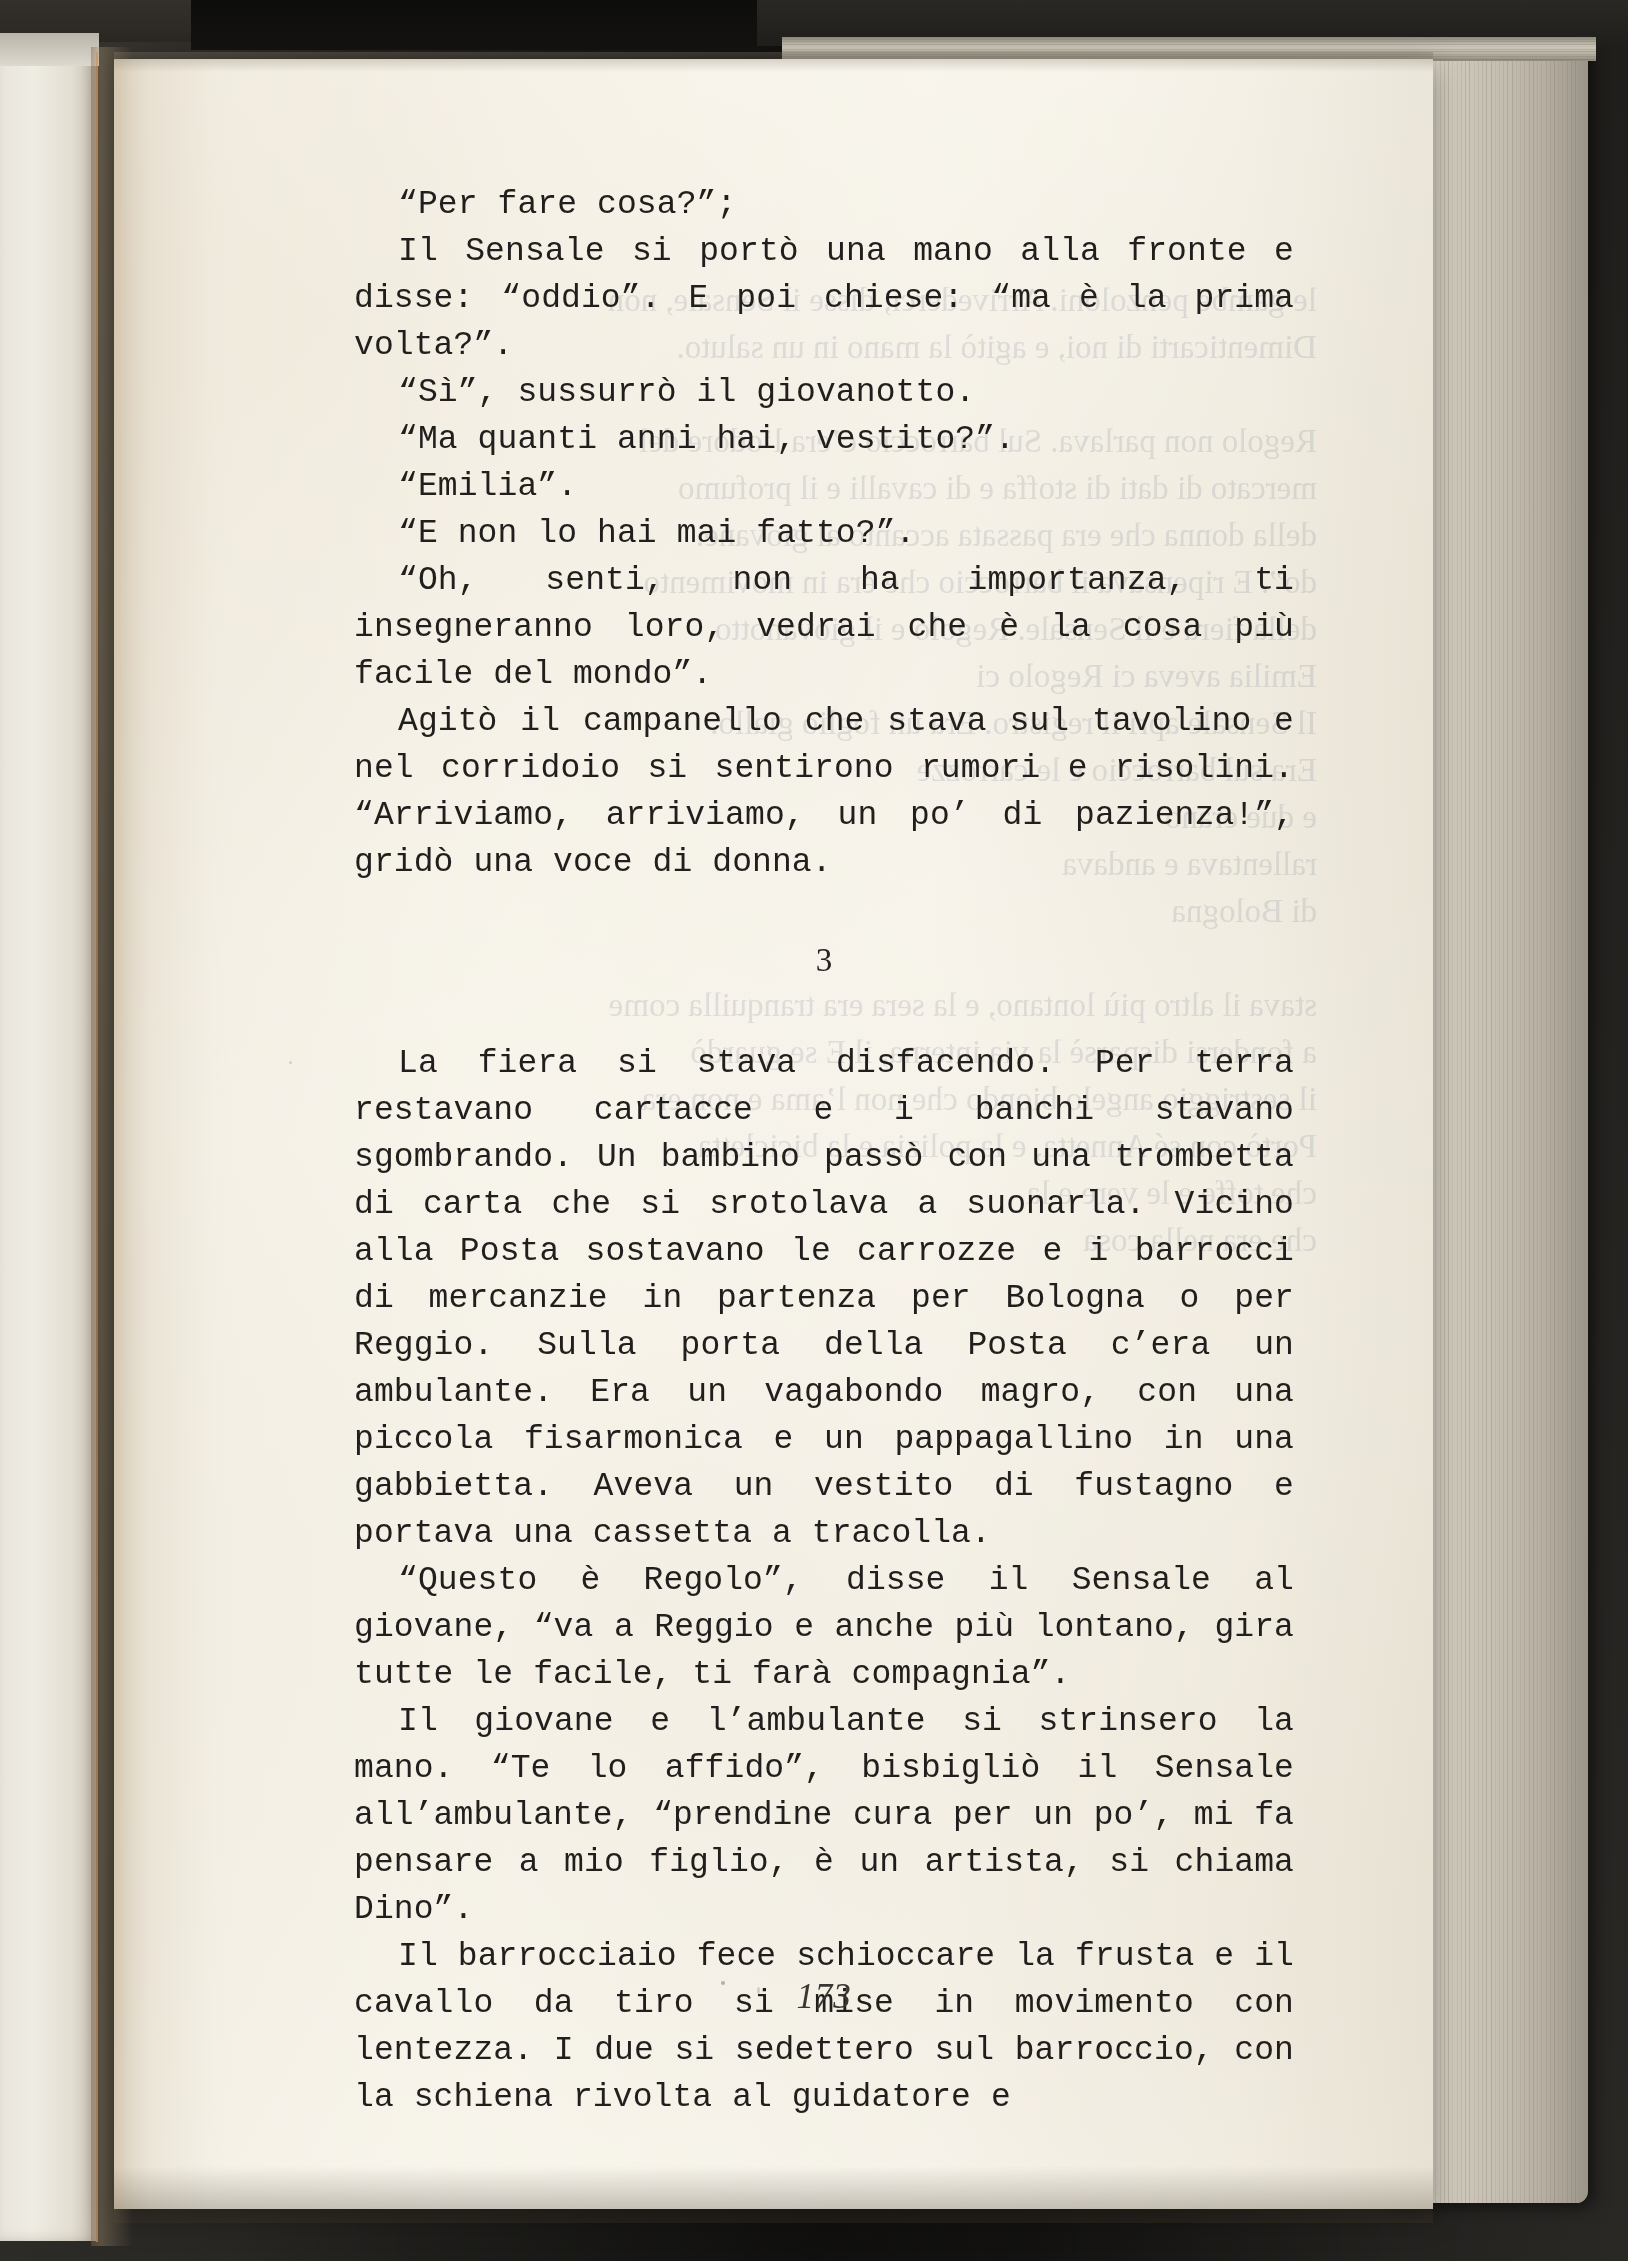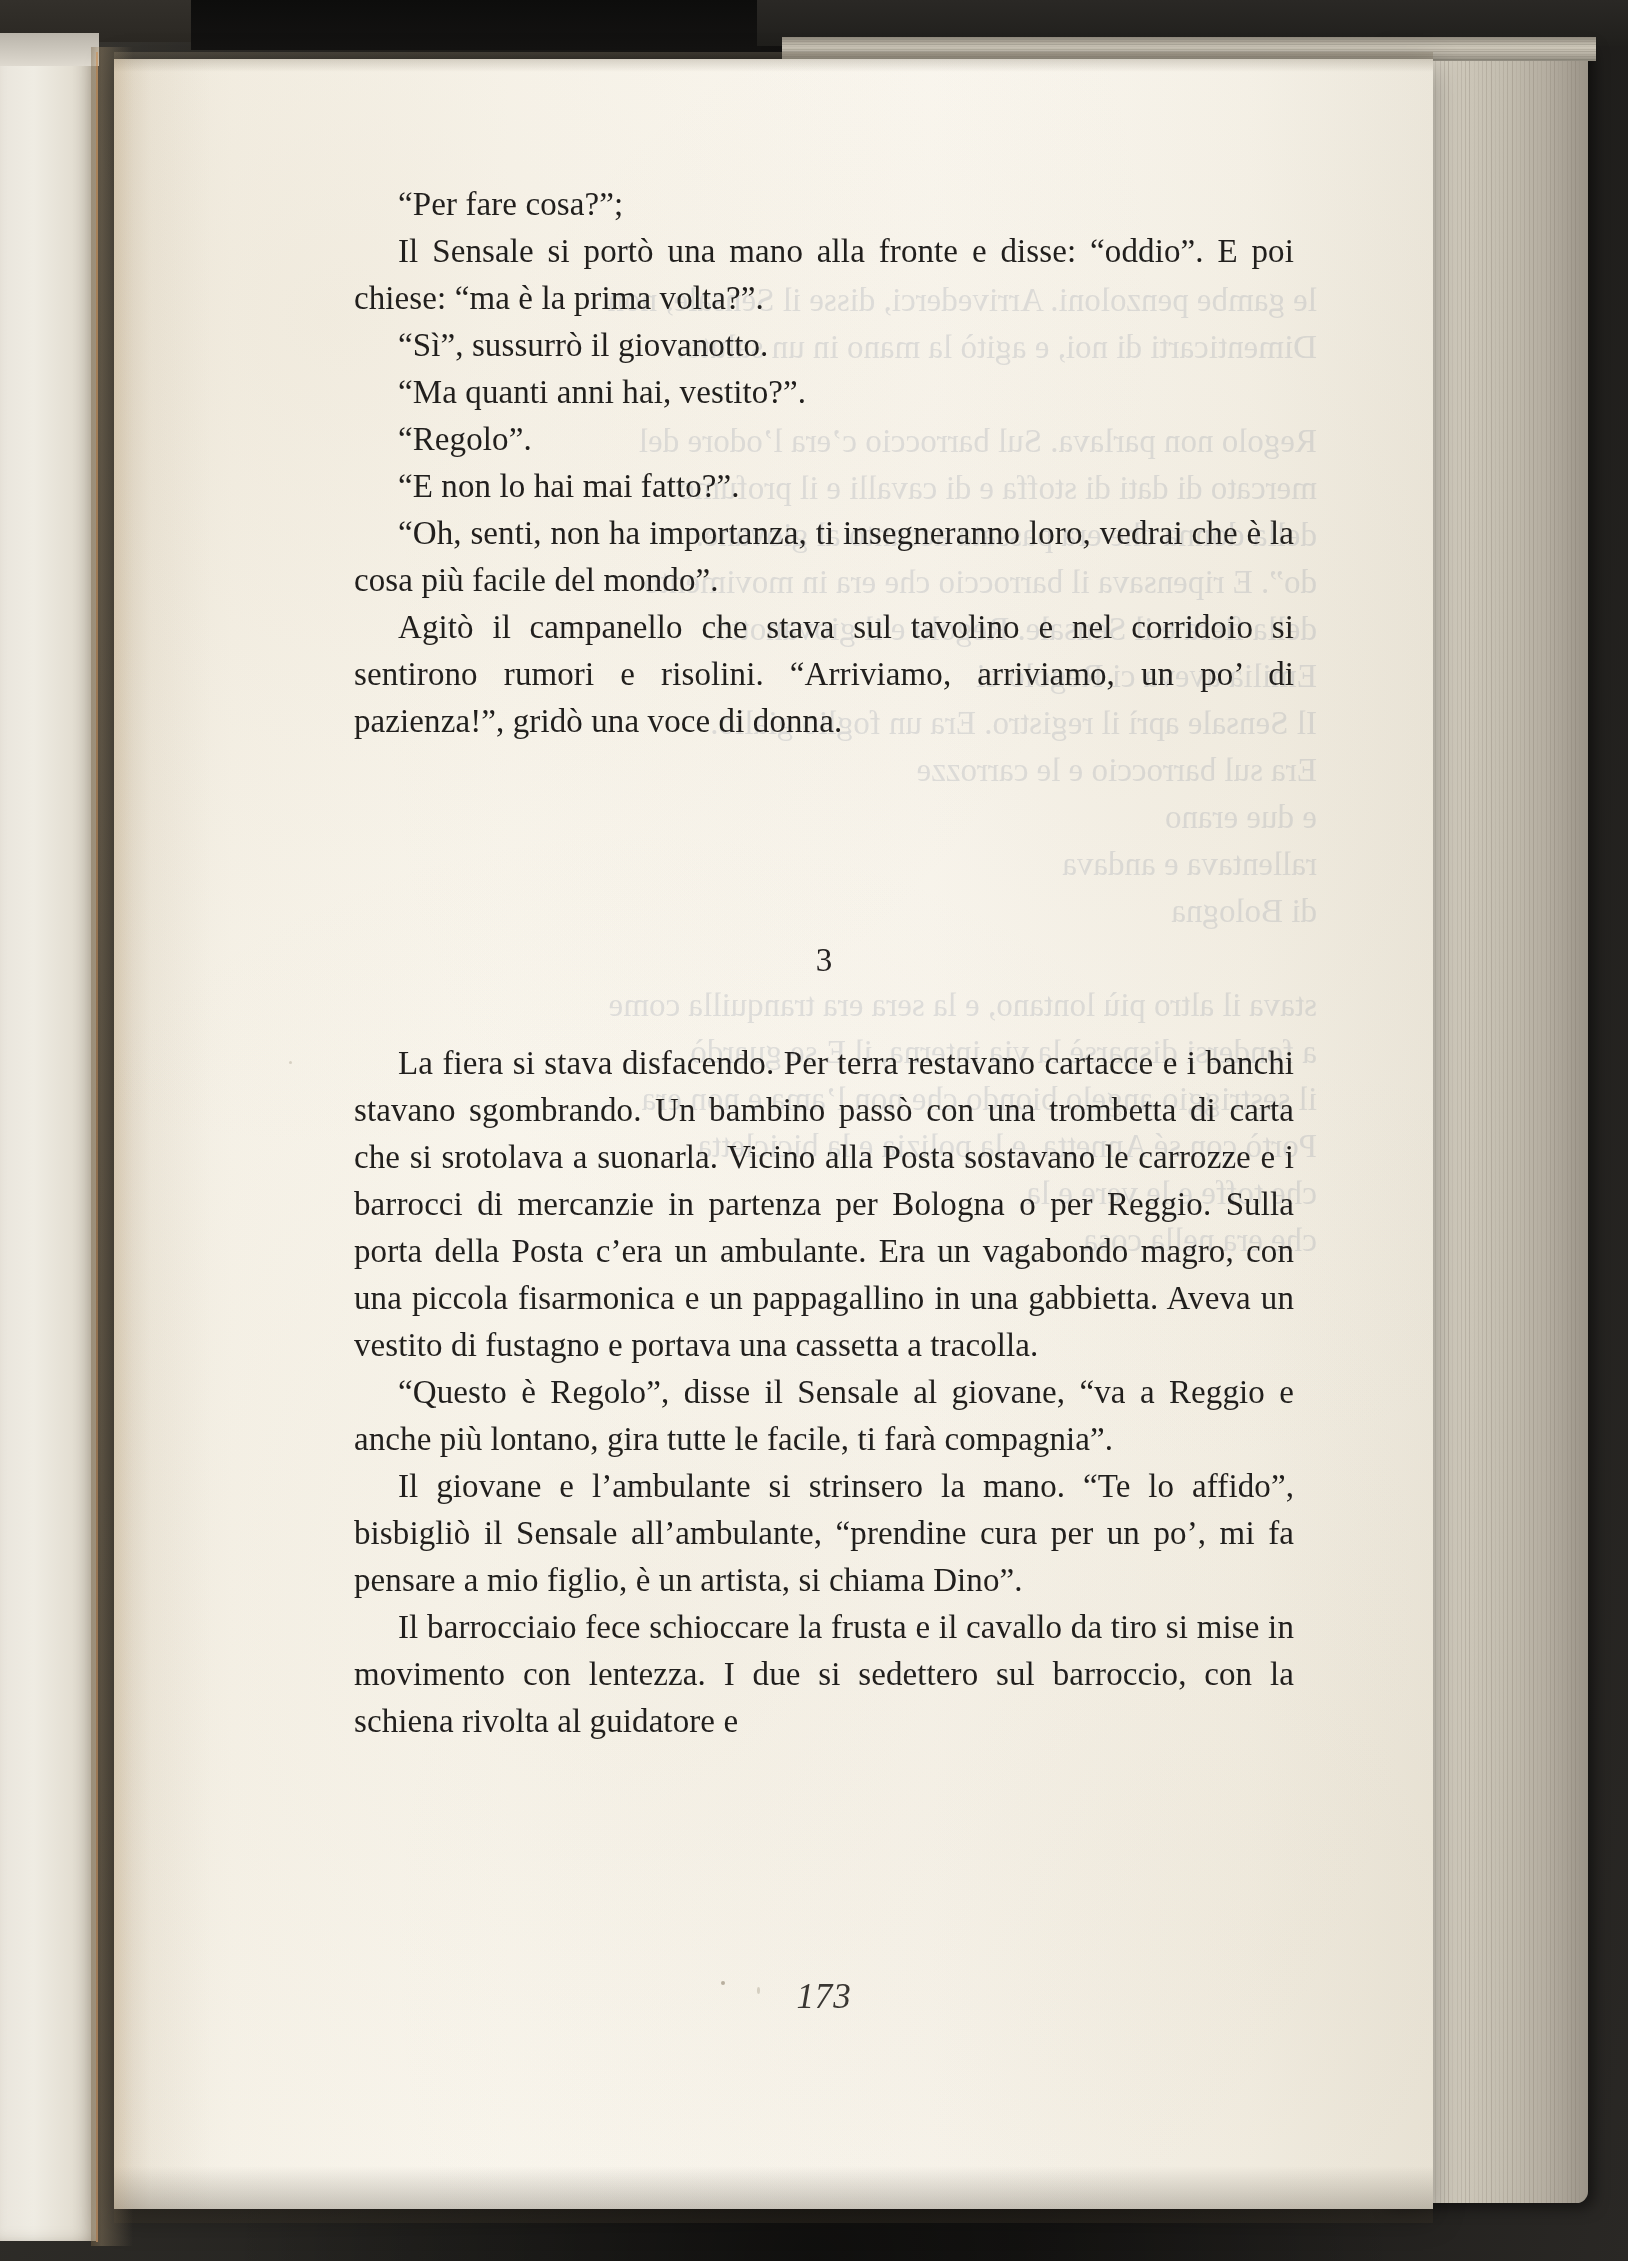--- a/index.html
+++ b/index.html
@@ -94,21 +94,21 @@
     background:linear-gradient(180deg,rgba(250,246,238,0),rgba(60,52,40,.35));
   }
 
   
   .textblock{
     position:absolute;left:240px;top:236px;width:940px;
     font-size:33px;line-height:47px;color:#211f1d;
     letter-spacing:0.1px;
     -webkit-font-smoothing:antialiased;
   }
-  .textblock p{margin:0;text-align:justify;text-indent:44px;}
+  .textblock p{margin:0;text-align:justify;text-indent:44px;font-family:Liberation Mono, monospace;}
 
   
   .bleed{
     position:absolute;left:218px;top:218px;width:985px;
     font-size:33px;line-height:47px;
     color:rgba(118,130,152,.20);
     transform:scaleX(-1);
     pointer-events:none;user-select:none;
     text-align:justify;
     font-family:"Liberation Serif","DejaVu Serif",serif;
@@ -225,21 +225,21 @@
       <p>Portò con sé Annetta, e la polizia e la bicicletta</p>
       <p>che toffe e le vere e la</p>
       <p>che era nella cosa</p>
     </div>
 
   <div class="textblock" id="body-top" style="top:122px;">
       <p>“Per fare cosa?”;</p>
       <p>Il Sensale si portò una mano alla fronte e disse: “oddio”. E poi chiese: “ma è la prima volta?”.</p>
       <p>“Sì”, sussurrò il giovanotto.</p>
       <p>“Ma quanti anni hai, vestito?”.</p>
-      <p>“Regolo”.</p>
+      <p>“Emilia”.</p>
       <p>“E non lo hai mai fatto?”.</p>
       <p>“Oh, senti, non ha importanza, ti insegneranno loro, vedrai che è la cosa più facile del mondo”.</p>
       <p>Agitò il campanello che stava sul tavolino e nel corridoio si sentirono rumori e risolini. “Arriviamo, arriviamo, un po’ di pazienza!”, gridò una voce di donna.</p>
     </div>
 
   <div class="chapter-num" id="chapter-num" style="top:883px;">3</div>
 
   <div class="textblock" id="body-bottom" style="top:981px;">
       <p>La fiera si stava disfacendo. Per terra restavano cartacce e i banchi stavano sgombrando. Un bambino passò con una trombetta di carta che si srotolava a suonarla. Vicino alla Posta sostavano le carrozze e i barrocci di mercanzie in partenza per Bologna o per Reggio. Sulla porta della Posta c’era un ambulante. Era un vagabondo magro, con una piccola fisarmonica e un pappagallino in una gabbietta. Aveva un vestito di fustagno e portava una cassetta a tracolla.</p>
       <p>“Questo è Regolo”, disse il Sensale al giovane, “va a Reggio e anche più lontano, gira tutte le facile, ti farà compagnia”.</p>

